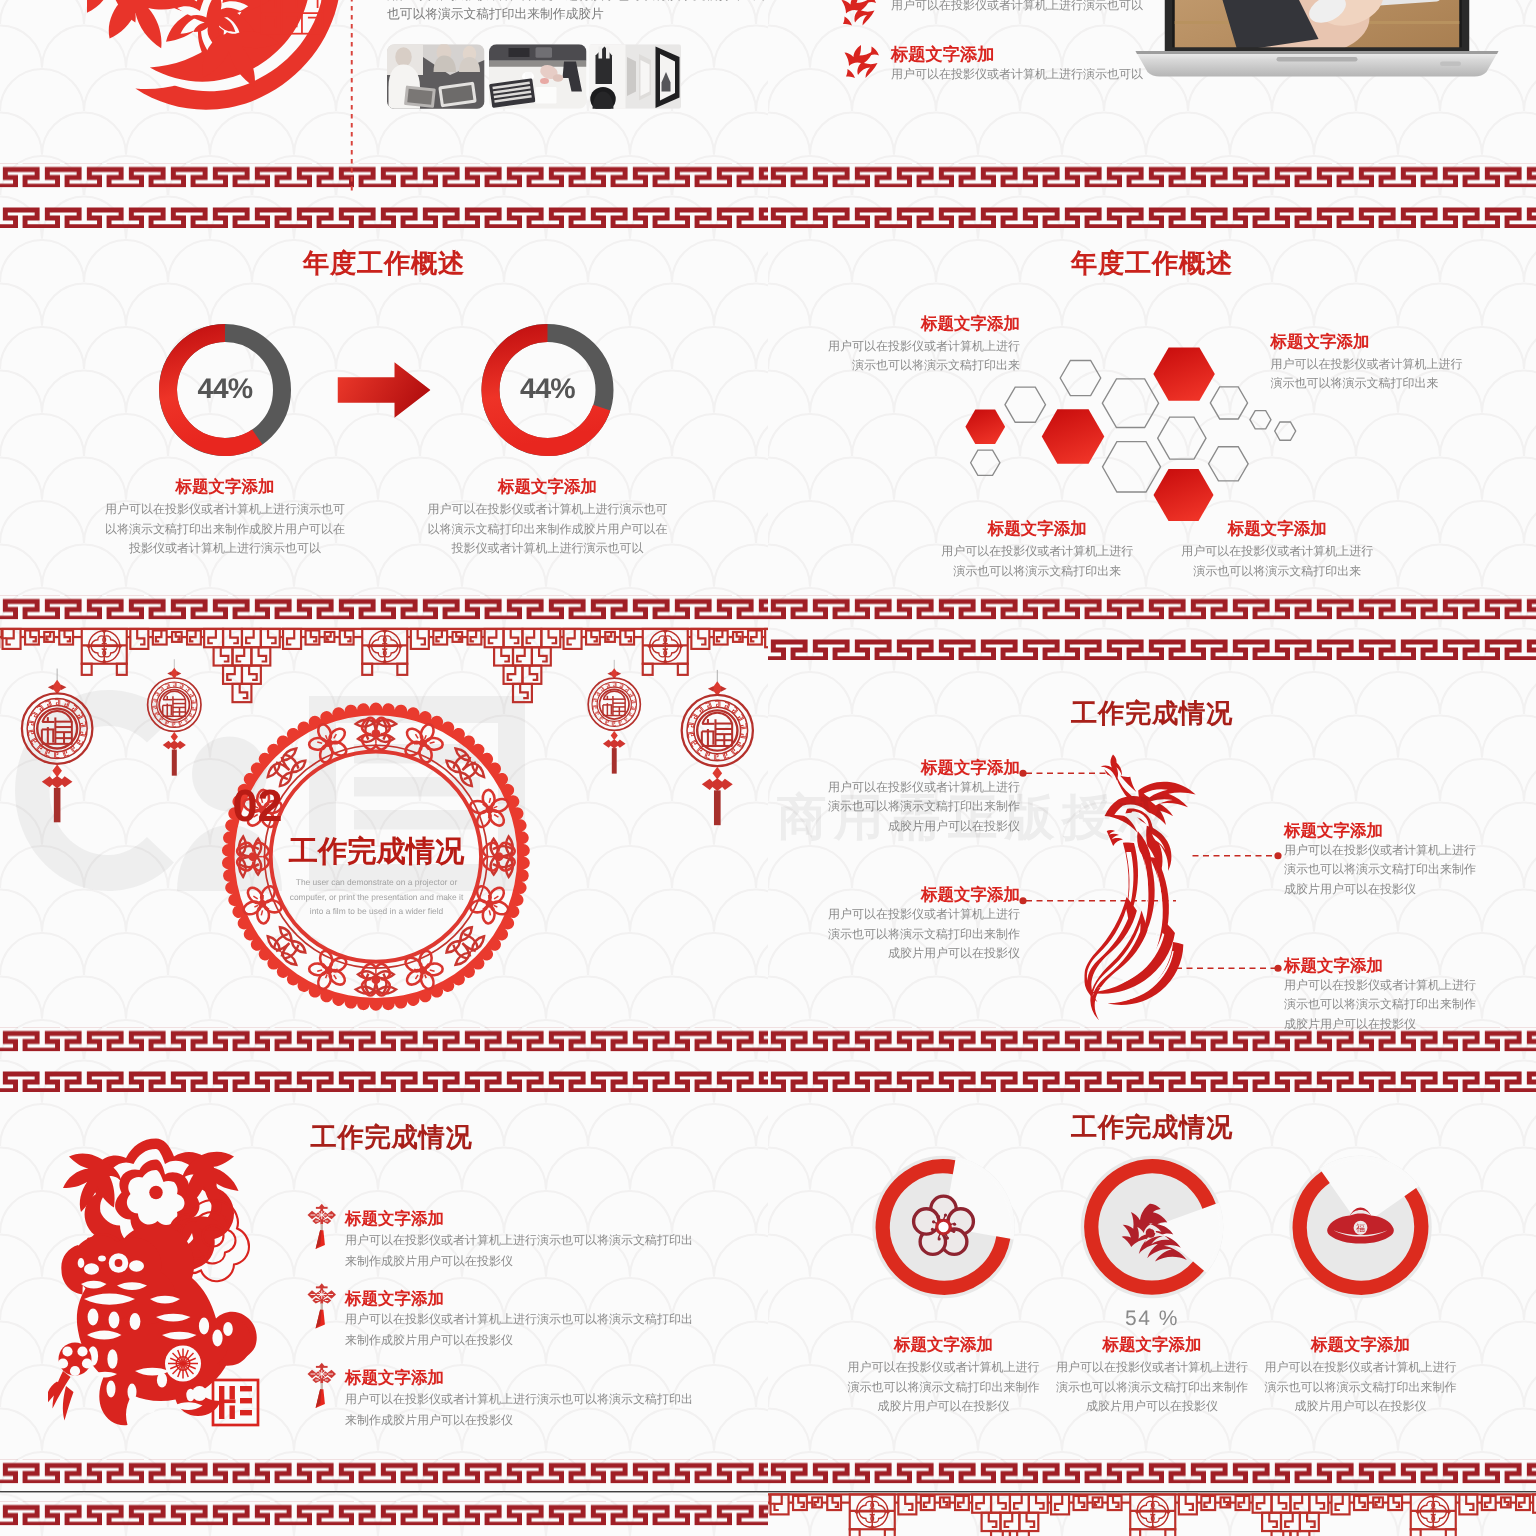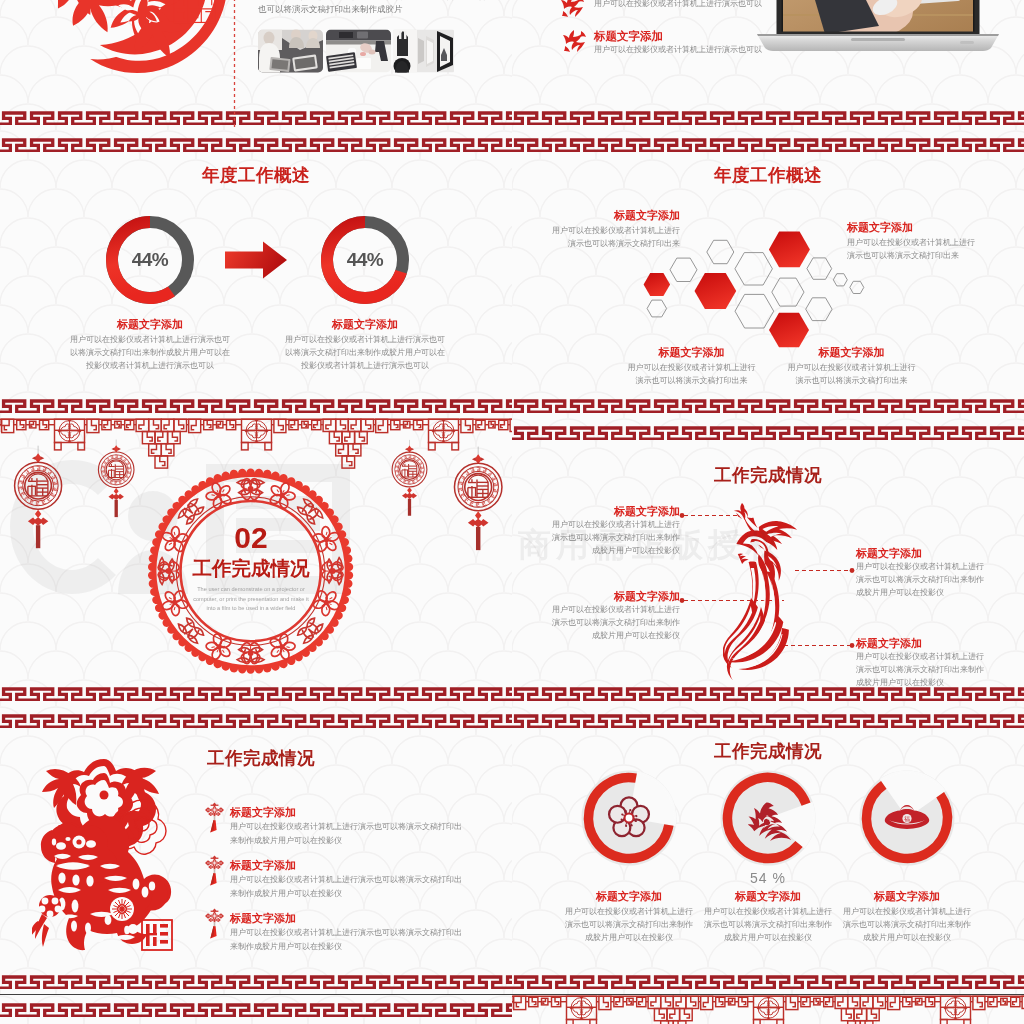--- a/index.html
+++ b/index.html
@@ -1432,21 +1432,21 @@
                   <path d="M0 -3.3 L0 -6.4"></path>
                   <path d="M0 3.3 L0 6.4"></path>
                   <path d="M-3.3 0 L-6.4 0"></path>
                   <path d="M3.3 0 L6.4 0"></path>
                 </g>
               </g>
             </g>
           </g>
         </g>
       </svg>
-  <div style="position:absolute;left:155px;width:192px;top:104px;text-align:center;color:#B81C15;font-weight:bold;font-size:30px;letter-spacing:0px;line-height:32px">02</div>
+  <div style="position:absolute;left:155px;width:192px;top:104px;text-align:left;color:#B81C15;font-weight:bold;font-size:30px;letter-spacing:0px;line-height:32px">02</div>
   <div style="position:absolute;left:145px;width:212px;top:139px;text-align:center;color:#B81C15;font-weight:bold;font-size:19.5px;letter-spacing:0px;line-height:22px">工作完成情况</div>
   <div style="position:absolute;left:193px;width:116px;top:167px;text-align:center;color:#a3a3a3;font-size:5.6px;line-height:9.5px">The user can demonstrate on a projector or computer, or print the presentation and make it into a film to be used in a wider field</div>
   <svg style="position:absolute;left:0;top:266.5px" width="512" height="16" viewBox="0 0 512 16">
         <rect width="512" height="16" fill="url(#meander)"></rect>
       </svg>
 </div>
 
 <div class="slide r" style="top:418px">
   <svg class="bg" width="512" height="288" viewBox="0 0 512 288">
     <rect width="512" height="288" fill="#fbfbfb"></rect>

